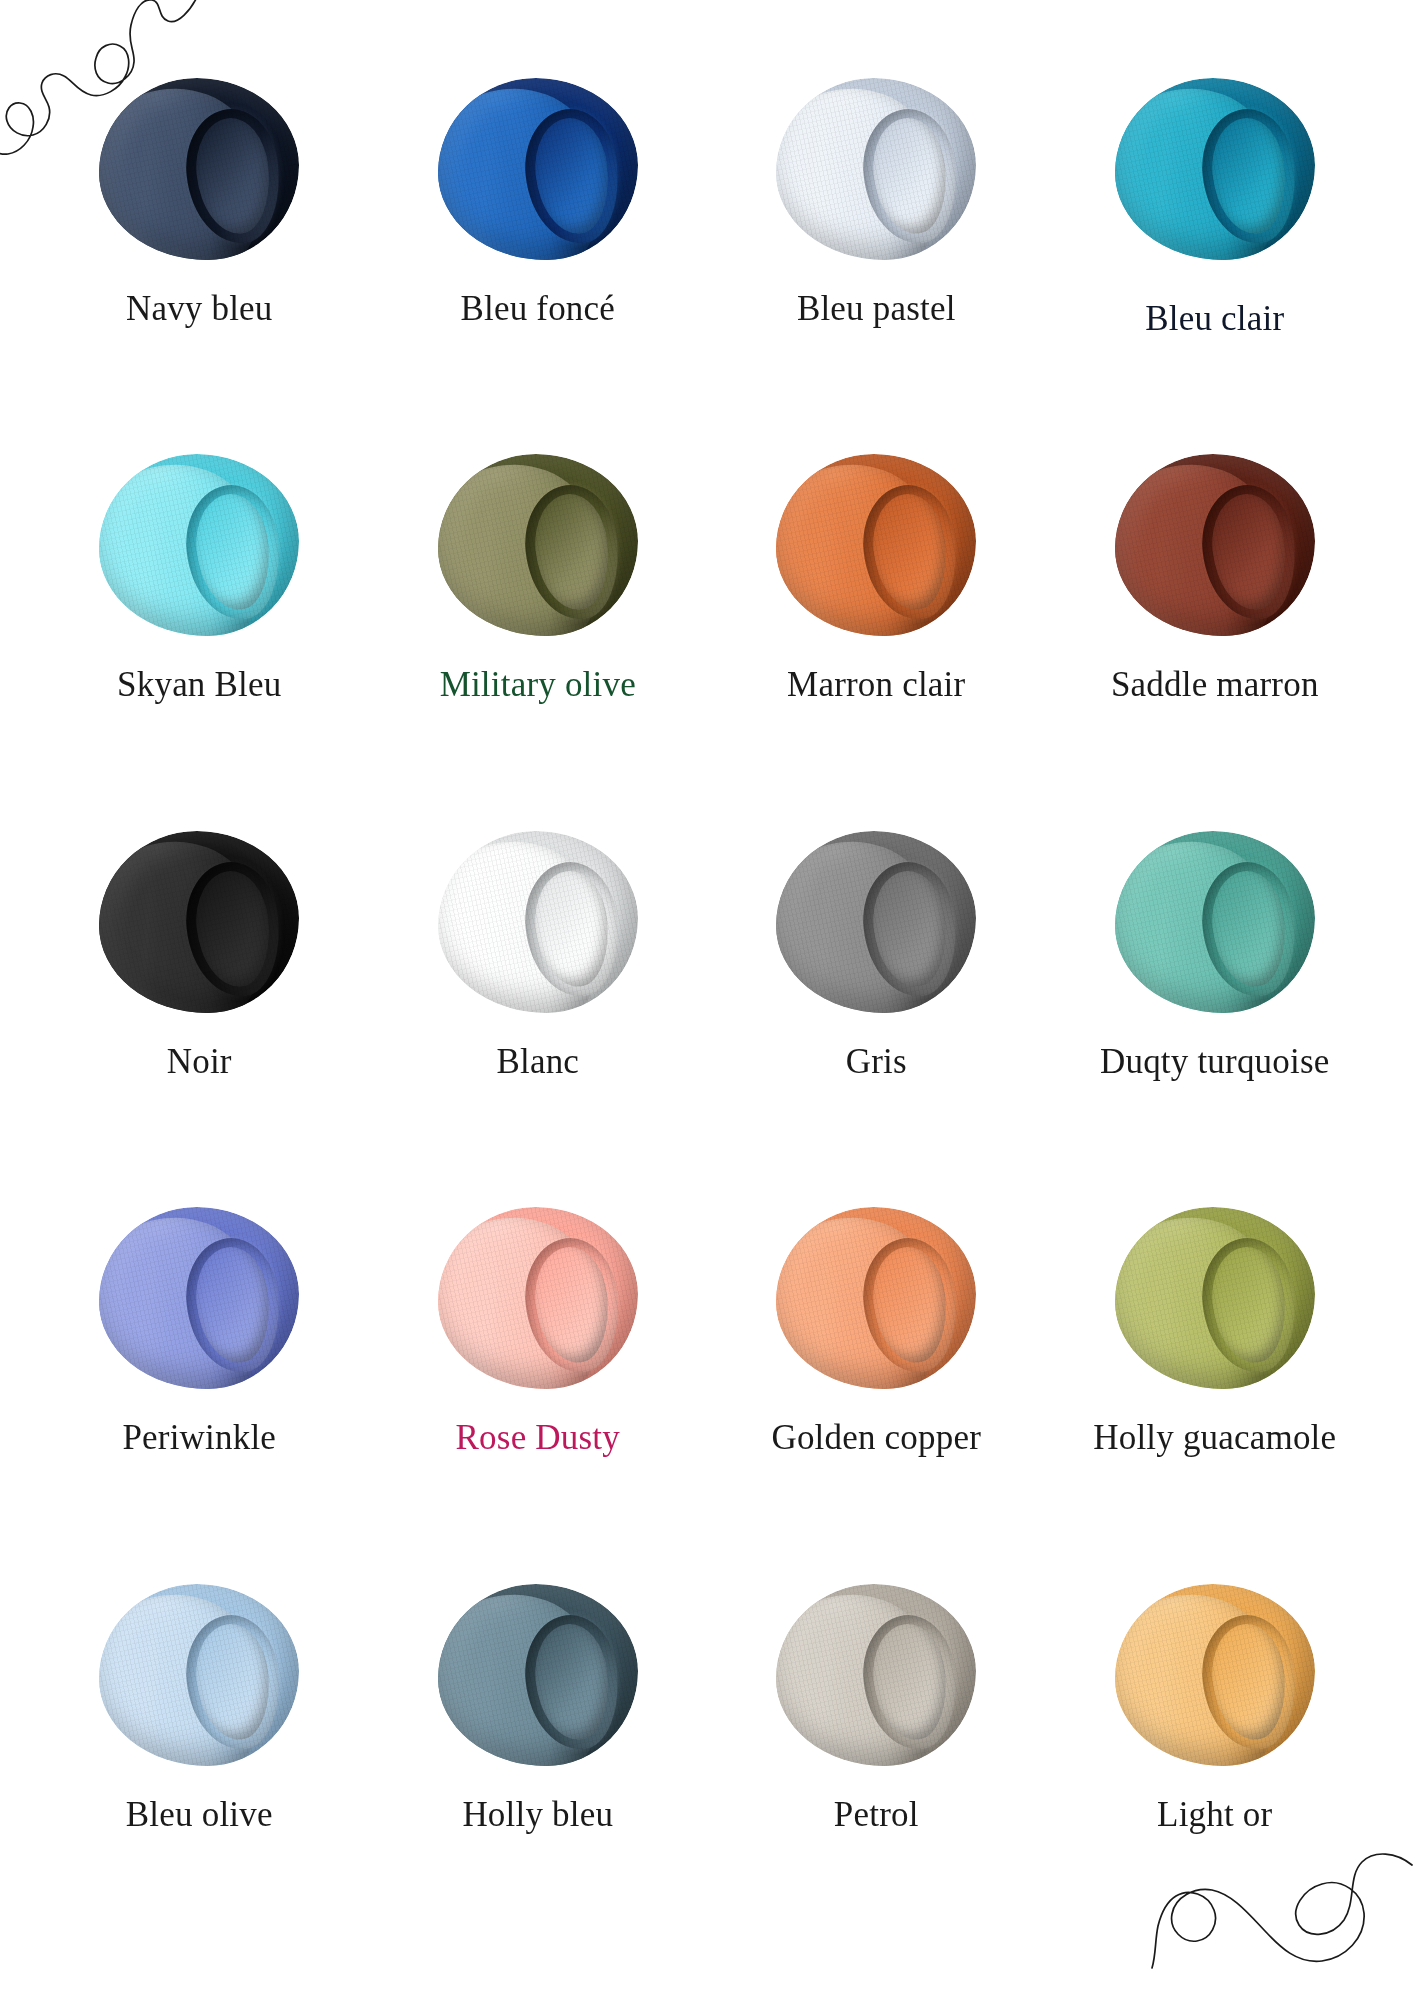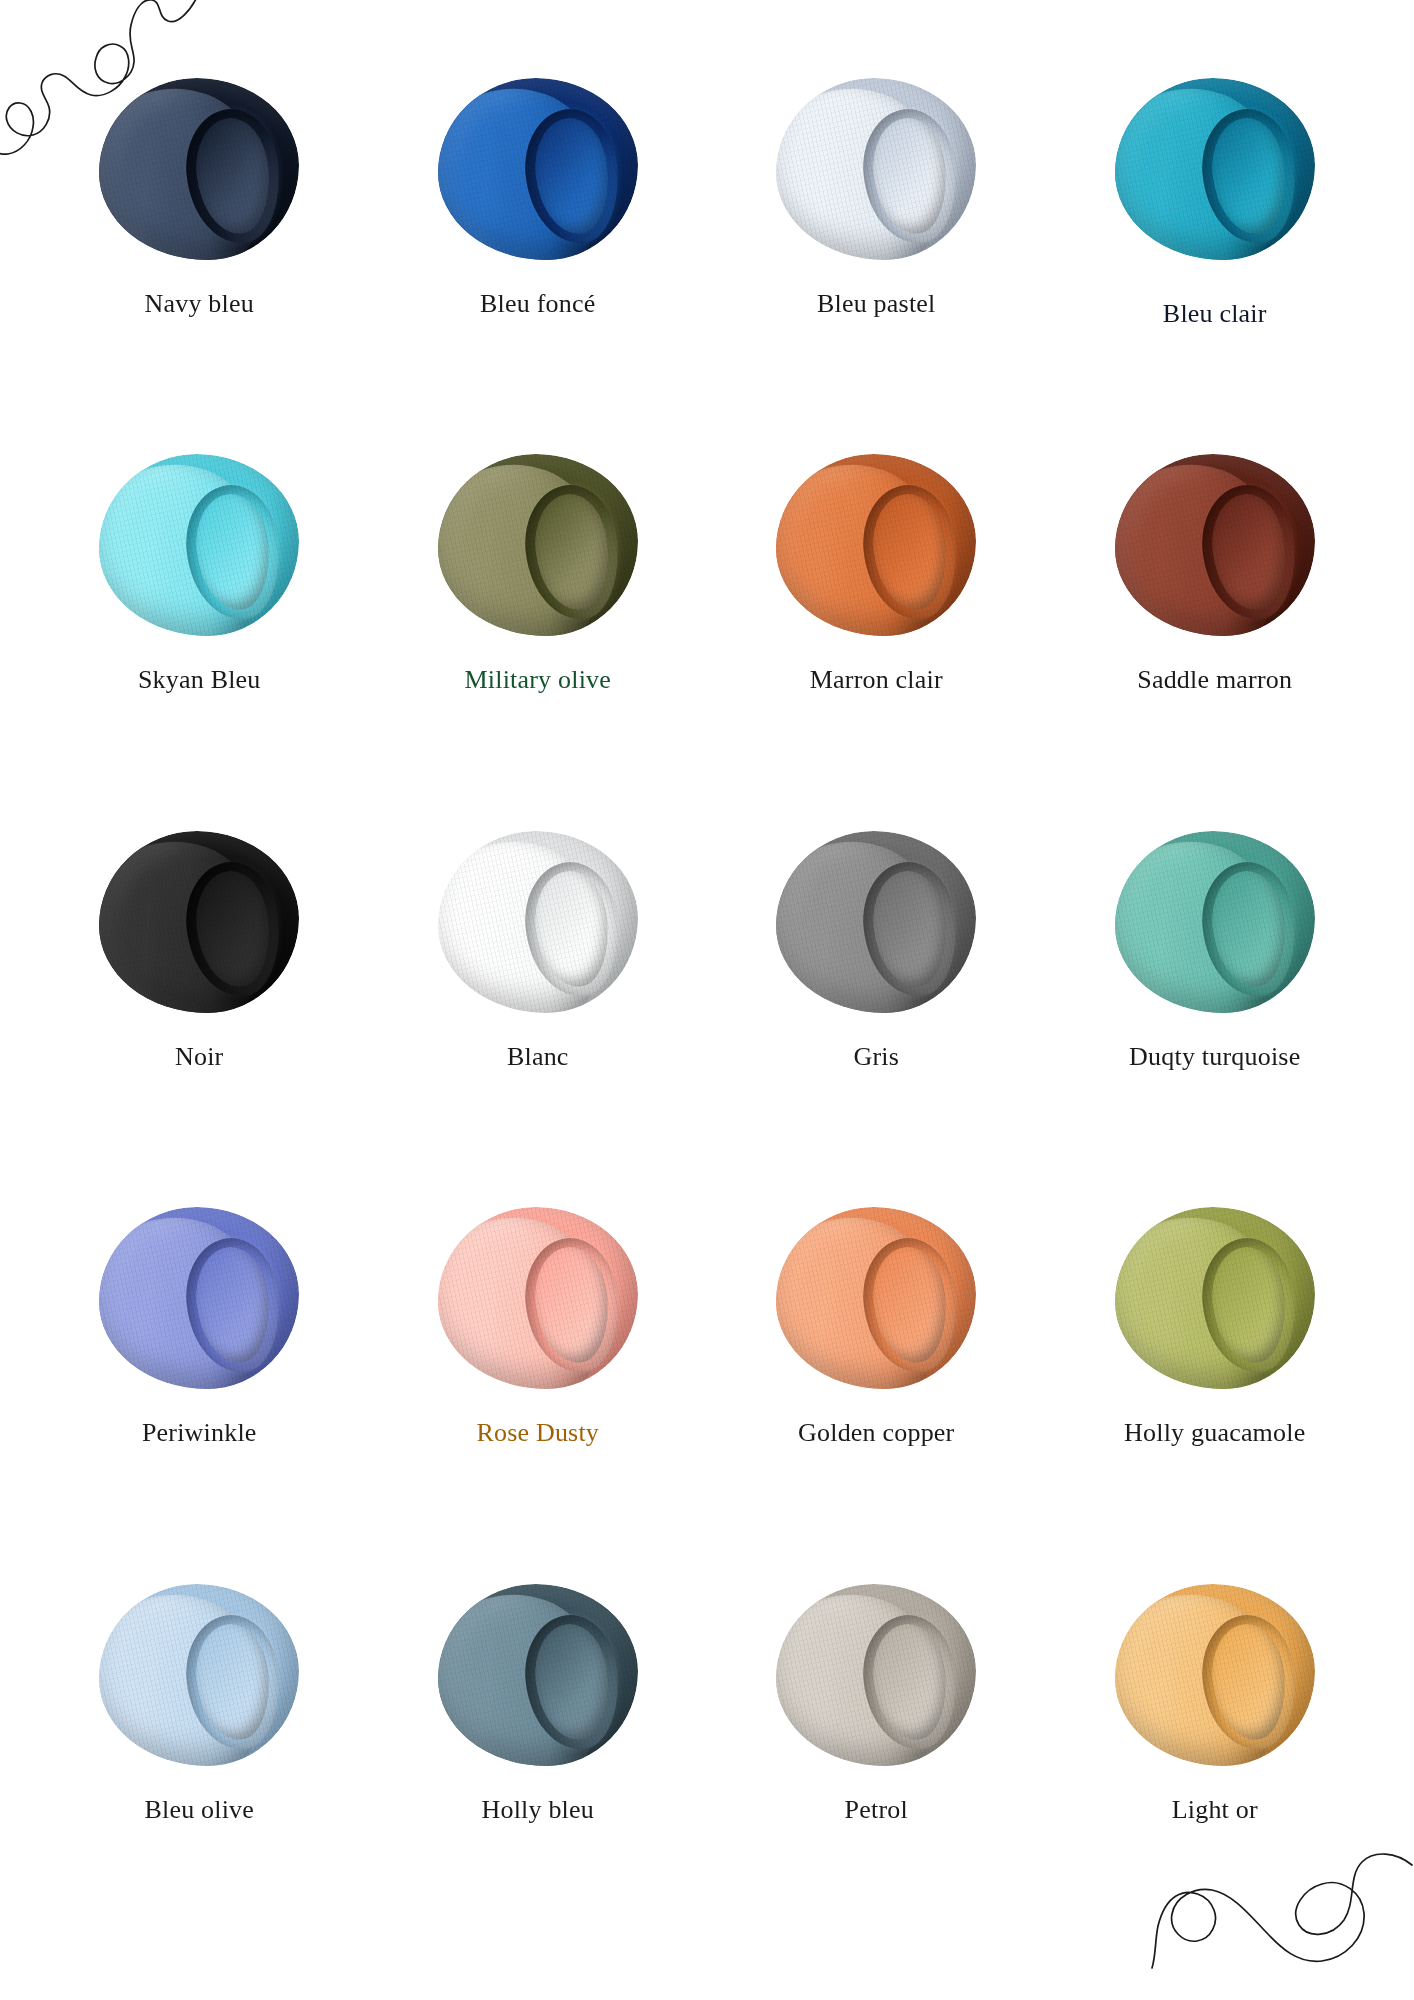--- a/index.html
+++ b/index.html
@@ -119,21 +119,21 @@
     border-radius: inherit;
     opacity: .10;
     background-image:
       repeating-linear-gradient(78deg, rgba(0,0,0,.55) 0 1px, rgba(255,255,255,0) 1px 4px),
       repeating-linear-gradient(168deg, rgba(0,0,0,.30) 0 1px, rgba(255,255,255,0) 1px 5px);
   }
 
   
   .label {
     margin-top: 30px;
-    font-size: 26px;
+    font-size: 35px;
     line-height: 1.1;
     color: #1a1a1a;
     text-align: center;
     letter-spacing: .2px;
     white-space: nowrap;
   }
 </style>
 </head>
 <body style="background: rgb(255, 255, 255);">
 
@@ -333,21 +333,21 @@
   <div class="cell">
     <div class="swatch">
       <div class="base" style="background: linear-gradient(150deg, rgb(255, 169, 156) 0%, rgb(255, 169, 156) 45%, rgb(240, 142, 128) 100%);"></div>
       <div class="band" style="background: linear-gradient(105deg, rgb(255, 194, 182) 0%, rgb(255, 212, 203) 38%, rgb(255, 194, 182) 70%, rgb(240, 142, 128) 100%); box-shadow: rgba(240, 142, 128, 0.4) 2px 4px 14px, rgba(0, 0, 0, 0.16) -6px -6px 16px inset;"></div>
       <div class="crest" style="background: linear-gradient(100deg, rgb(255, 212, 203) 0%, rgb(255, 194, 182) 100%);"></div>
       <div class="loop" style="background: linear-gradient(120deg, rgb(240, 142, 128) 0%, rgb(255, 169, 156) 55%, rgb(255, 194, 182) 100%); box-shadow: rgba(0, 0, 0, 0.3) 4px 6px 14px inset, rgba(255, 212, 203, 0.267) 0px 0px 6px;"></div>
       <div class="loop-inner" style="background: linear-gradient(135deg, rgb(255, 169, 156) 0%, rgb(255, 194, 182) 60%, rgb(255, 212, 203) 100%); box-shadow: rgba(0, 0, 0, 0.25) -4px -6px 12px inset;"></div>
       <div class="texture"></div>
       <div class="rim"></div>
     </div>
-    <div class="label" style="color: #a16207;">Rose Dusty</div>
+    <div class="label" style="color: #be185d;">Rose Dusty</div>
   </div>
 
   <div class="cell">
     <div class="swatch">
       <div class="base" style="background: linear-gradient(150deg, rgb(240, 138, 85) 0%, rgb(240, 138, 85) 45%, rgb(212, 113, 63) 100%);"></div>
       <div class="band" style="background: linear-gradient(105deg, rgb(247, 161, 116) 0%, rgb(252, 180, 140) 38%, rgb(247, 161, 116) 70%, rgb(212, 113, 63) 100%); box-shadow: rgba(212, 113, 63, 0.4) 2px 4px 14px, rgba(0, 0, 0, 0.16) -6px -6px 16px inset;"></div>
       <div class="crest" style="background: linear-gradient(100deg, rgb(252, 180, 140) 0%, rgb(247, 161, 116) 100%);"></div>
       <div class="loop" style="background: linear-gradient(120deg, rgb(212, 113, 63) 0%, rgb(240, 138, 85) 55%, rgb(247, 161, 116) 100%); box-shadow: rgba(0, 0, 0, 0.3) 4px 6px 14px inset, rgba(252, 180, 140, 0.267) 0px 0px 6px;"></div>
       <div class="loop-inner" style="background: linear-gradient(135deg, rgb(240, 138, 85) 0%, rgb(247, 161, 116) 60%, rgb(252, 180, 140) 100%); box-shadow: rgba(0, 0, 0, 0.25) -4px -6px 12px inset;"></div>
       <div class="texture"></div>

